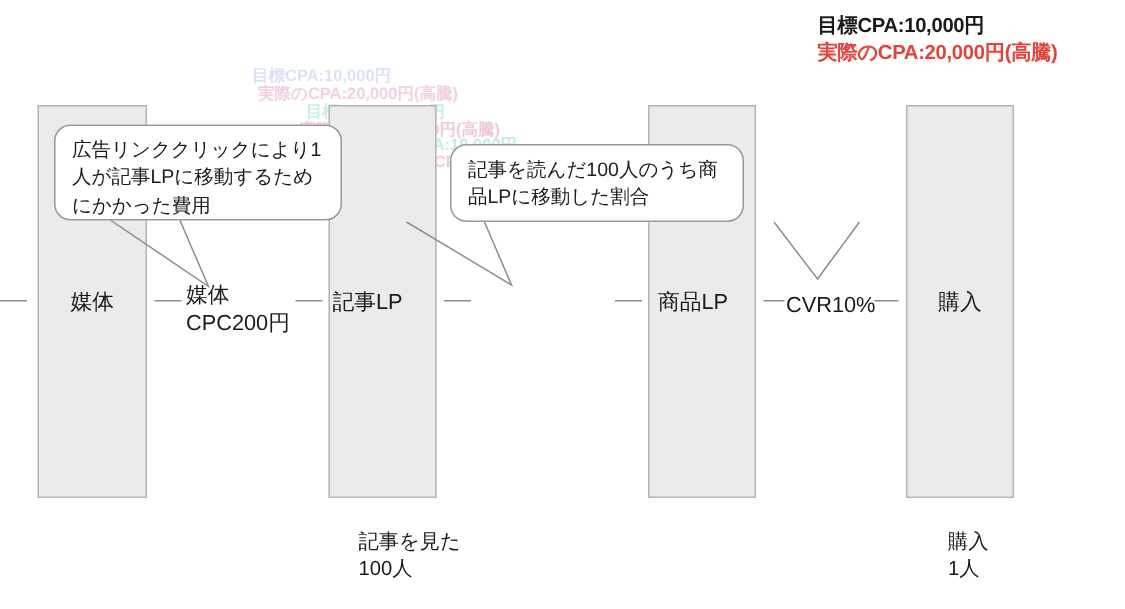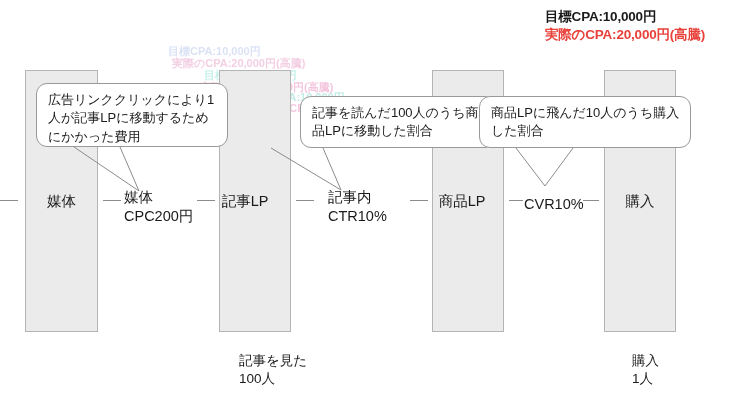--- a/index.html
+++ b/index.html
@@ -184,27 +184,24 @@
   <div class="connector" style="left:509px; width:14px;"></div>
   <div class="connector" style="left:583px; width:16px;"></div>
 
   <div class="stage-label" style="left:25px;  top:192px; width:73px;">媒体</div>
   <div class="stage-label" style="left:219px; top:192px; width:52px;">記事LP</div>
   <div class="stage-label" style="left:432px; top:192px; width:60px;">商品LP</div>
   <div class="stage-label" style="left:604px; top:192px; width:72px;">購入</div>
 
   <div class="metric-label" style="left:124px; top:188px;">媒体
 CPC200円</div>
-  <div class="metric-label" style="left:328px; top:188px;">記事内
-CTR10%</div>
   <div class="metric-label" style="left:524px; top:195px;">CVR10%</div>
 
   <div class="callout" style="left:36px;  top:83px; width:192px; height:64px;">広告リンククリックにより1人が記事LPに移動するためにかかった費用</div>
   <div class="callout" style="left:252px; top:96px; width:196px; height:52px;margin-left:48px;">記事を読んだ100人のうち商品LPに移動した割合</div>
-  <div class="callout" style="left:479px; top:96px; width:212px; height:52px;">商品LPに飛んだ10人のうち購入した割合</div>
 
   <svg id="tails" viewBox="0 0 750 406">
 
     <polyline points="74,147 139,191 120,147" fill="none" stroke="#8c8c8c" stroke-width="1"></polyline>
 
     <polyline points="271,148 341,190 323,148" fill="none" stroke="#8c8c8c" stroke-width="1"></polyline>
 
     <polyline points="516,148 545,186 573,148" fill="none" stroke="#8c8c8c" stroke-width="1"></polyline>
   </svg>
 

